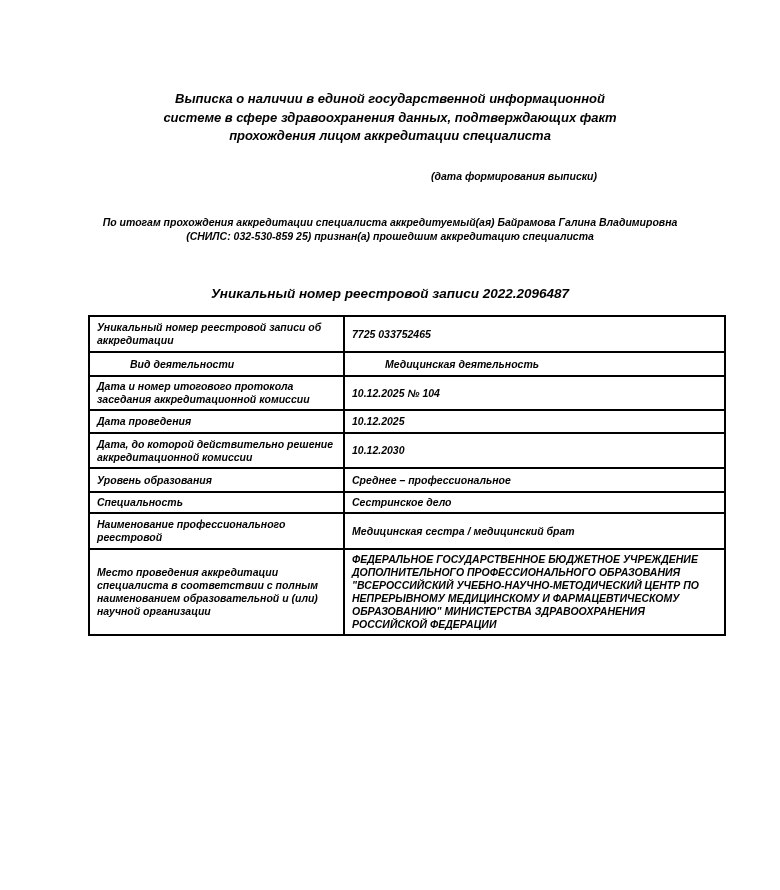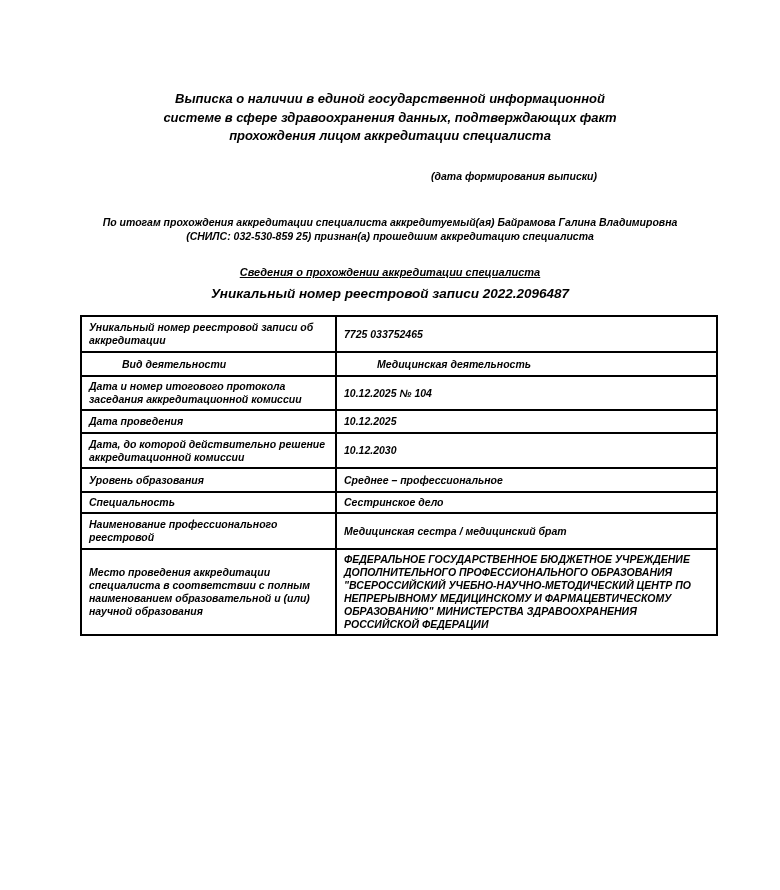--- a/index.html
+++ b/index.html
@@ -80,21 +80,21 @@
     left: 0;
     right: 0;
     text-align: center;
     font-size: 13.5px;
     font-weight: bold;
     font-style: italic;
   }
   table.acc-table {
     position: absolute;
     top: 315px;
-    left: 80px;
+    left: 88px;
     width: 602px;
     border-collapse: collapse;
     table-layout: fixed;
   }
   table.acc-table td {
     border: 2px solid #000;
     font-size: 10.5px;
     line-height: 13px;
     font-weight: bold;
     font-style: italic;
@@ -123,21 +123,20 @@
   <div class="doc-title">
     <div class="inner">Выписка о наличии в единой государственной информационной системе в сфере здравоохранения данных, подтверждающих факт прохождения лицом аккредитации специалиста</div>
   </div>
 
   <div class="date-block">
     <div class="date-caption">(дата формирования выписки)</div>
   </div>
 
   <div class="intro">По итогам прохождения аккредитации специалиста аккредитуемый(ая) Байрамова Галина Владимировна (СНИЛС: 032-530-859 25) признан(а) прошедшим аккредитацию специалиста</div>
 
-  <div class="section-heading">Сведения о прохождении аккредитации специалиста</div>
 
   <div class="registry-line">Уникальный номер реестровой записи 2022.2096487</div>
 
   <table class="acc-table">
     <tbody>
       <tr class="r0">
         <td class="col-label">Уникальный номер реестровой записи об аккредитации</td>
         <td class="col-value">7725 033752465</td>
       </tr>
       <tr class="r1">
@@ -162,19 +161,19 @@
       </tr>
       <tr class="r7">
         <td class="col-label">Специальность</td>
         <td class="col-value">Сестринское дело</td>
       </tr>
       <tr class="r8">
         <td class="col-label">Наименование профессионального реестровой</td>
         <td class="col-value">Медицинская сестра / медицинский брат</td>
       </tr>
       <tr class="r9">
-        <td class="col-label">Место проведения аккредитации специалиста в соответствии с полным наименованием образовательной и (или) научной образования</td>
+        <td class="col-label">Место проведения аккредитации специалиста в соответствии с полным наименованием образовательной и (или) научной организации</td>
         <td class="col-value">ФЕДЕРАЛЬНОЕ ГОСУДАРСТВЕННОЕ БЮДЖЕТНОЕ УЧРЕЖДЕНИЕ ДОПОЛНИТЕЛЬНОГО ПРОФЕССИОНАЛЬНОГО ОБРАЗОВАНИЯ "ВСЕРОССИЙСКИЙ УЧЕБНО-НАУЧНО-МЕТОДИЧЕСКИЙ ЦЕНТР ПО НЕПРЕРЫВНОМУ МЕДИЦИНСКОМУ И ФАРМАЦЕВТИЧЕСКОМУ ОБРАЗОВАНИЮ" МИНИСТЕРСТВА ЗДРАВООХРАНЕНИЯ РОССИЙСКОЙ ФЕДЕРАЦИИ</td>
       </tr>
     </tbody>
   </table>
 
 </div>
 
 </body></html>

